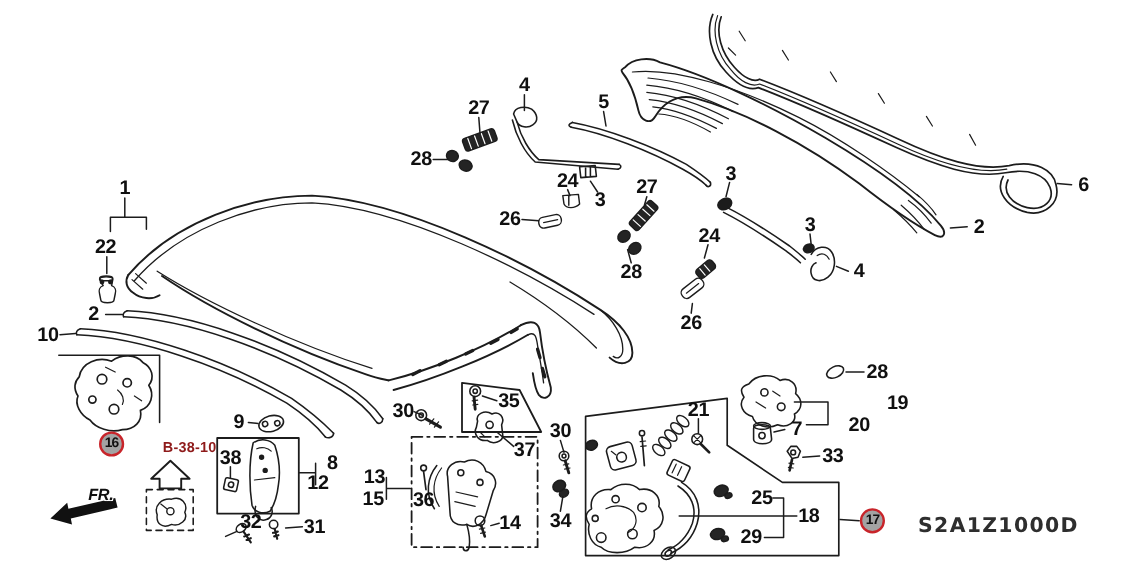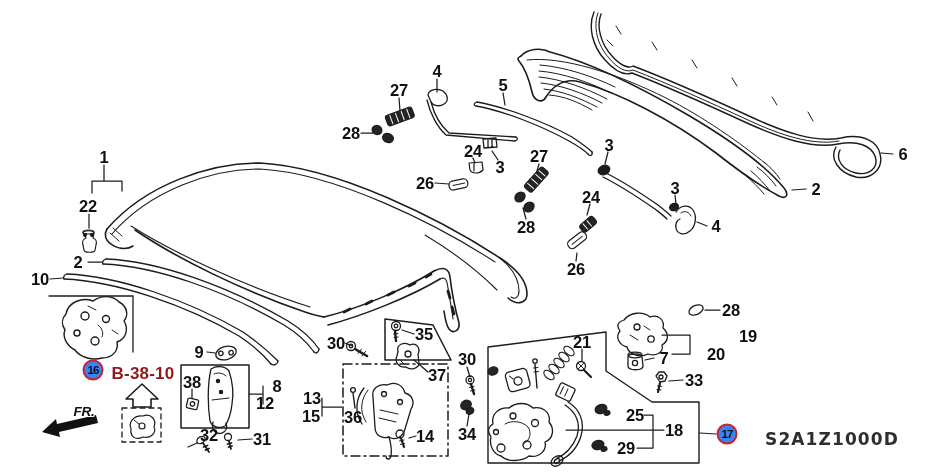--- a/index.html
+++ b/index.html
@@ -10,24 +10,24 @@
   .art{position:absolute;left:0;top:0;}
   .callout-layer{position:absolute;left:0;top:0;width:100%;height:100%;}
   .callout{
     position:absolute;transform:translate(-50%,-50%);
     white-space:nowrap;color:#101010;font-weight:700;
     font-size:16.5px;letter-spacing:-0.3px;line-height:1;cursor:default;
   }
   .callout.circled{
     width:17px;height:17px;border:2.6px solid #c8242a;border-radius:50%;
     display:flex;align-items:center;justify-content:center;
-    font-size:11.5px;letter-spacing:-0.8px;background:#3b82f6;padding:0;
+    font-size:11.5px;letter-spacing:-0.8px;background:#a3a3a3;padding:0;
   }
   .callout.ref{
-    color:#8e1a1a;font-size:17px;letter-spacing:0.2px;font-weight:700;
+    color:#8e1a1a;font-size:12px;letter-spacing:0.2px;font-weight:700;margin-left:15px;
   }
   .callout.direction{
     font-style:italic;font-size:13.5px;font-weight:700;
     text-shadow:0 0 2px #fff,1px 1px 0 #fff,-1px -1px 0 #fff,1px -1px 0 #fff,-1px 1px 0 #fff;
   }
   .callout.code{
     font-weight:600;font-size:17px;color:#2e2e2e;letter-spacing:1.1px;
     font-family:"DejaVu Sans",sans-serif;
   }
 </style>

